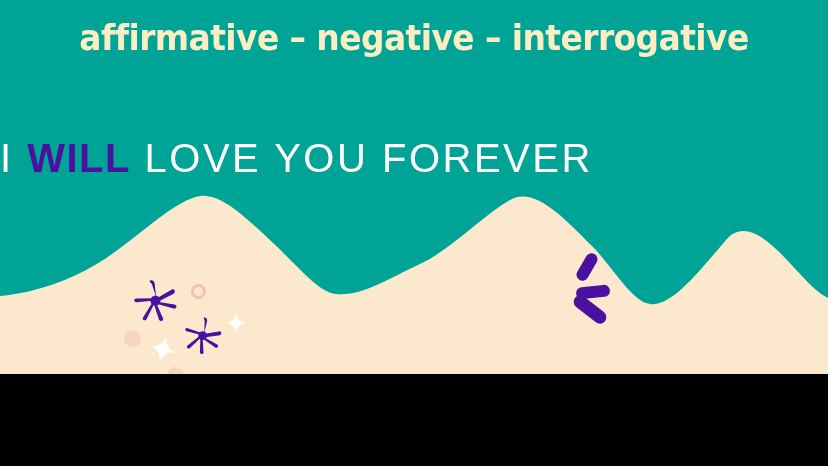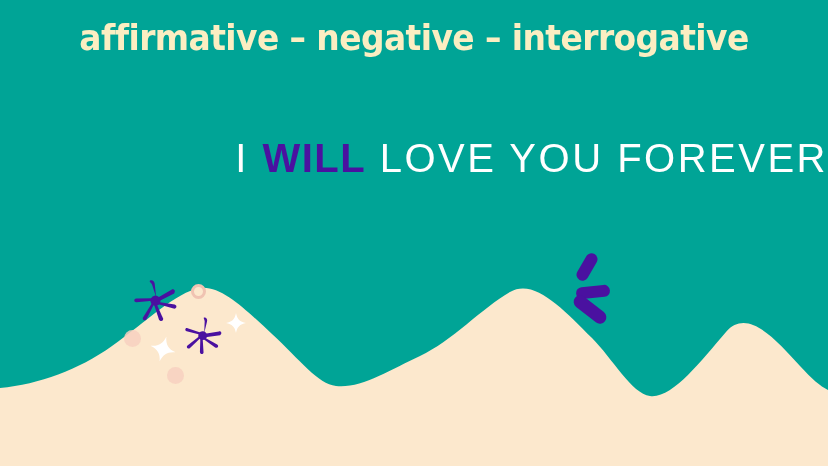--- a/index.html
+++ b/index.html
@@ -3,21 +3,21 @@
 <meta charset="utf-8">
 <style>
   * { margin:0; padding:0; box-sizing:border-box; }
   html,body{ background:#000; }
   body{
     font-family:"DejaVu Sans", sans-serif;
   }
   #slide{
     position:relative;
     width:828px;
-    height:466px;
+    height:374px;
     overflow:hidden;
     background:#00a496;
   }
   
   .title-line{
     position:absolute;
     left:0; right:0;
     top:18px;
     text-align:center;
     font-family:"DejaVu Sans", sans-serif;
@@ -26,21 +26,21 @@
     letter-spacing:-0.6px;
     color:#fbeec2;
     white-space:nowrap;
     transform:scaleX(0.94);
   }
   
   .sentence{
     position:absolute;
     left:0; right:0;
     top:136px;
-    text-align:right;
+    text-align:left;
     font-family:"Liberation Sans", sans-serif;
     font-weight:400;
     font-size:40px;
     letter-spacing:2.5px;
     color:#ffffff;
     white-space:nowrap;
   }
   .sentence .hl{ color:#4a11a0; font-weight:700; letter-spacing:1.5px;}
   .sentence .seg{ }
 

